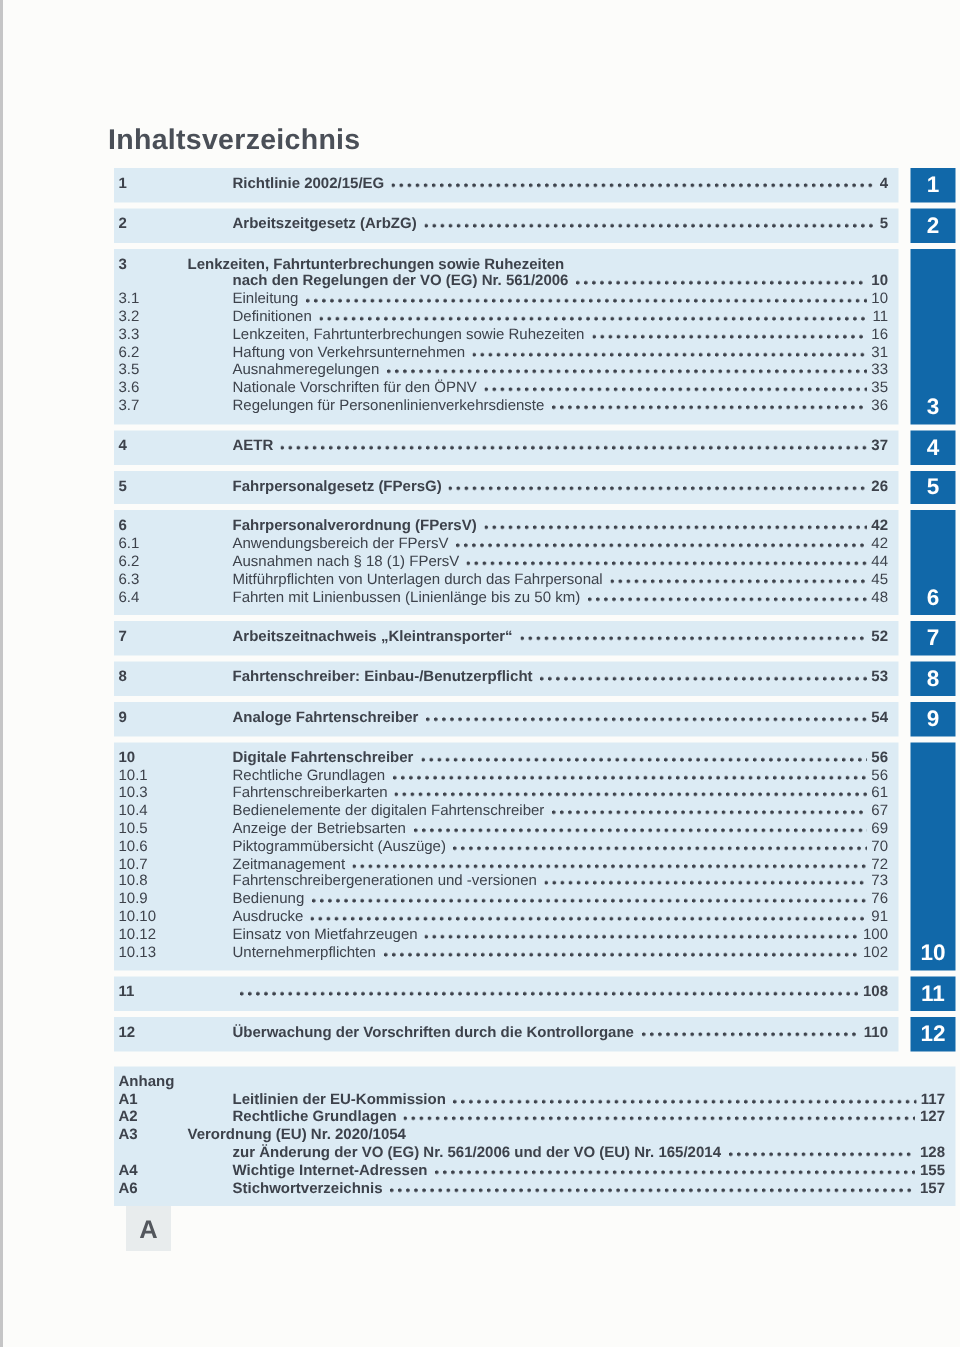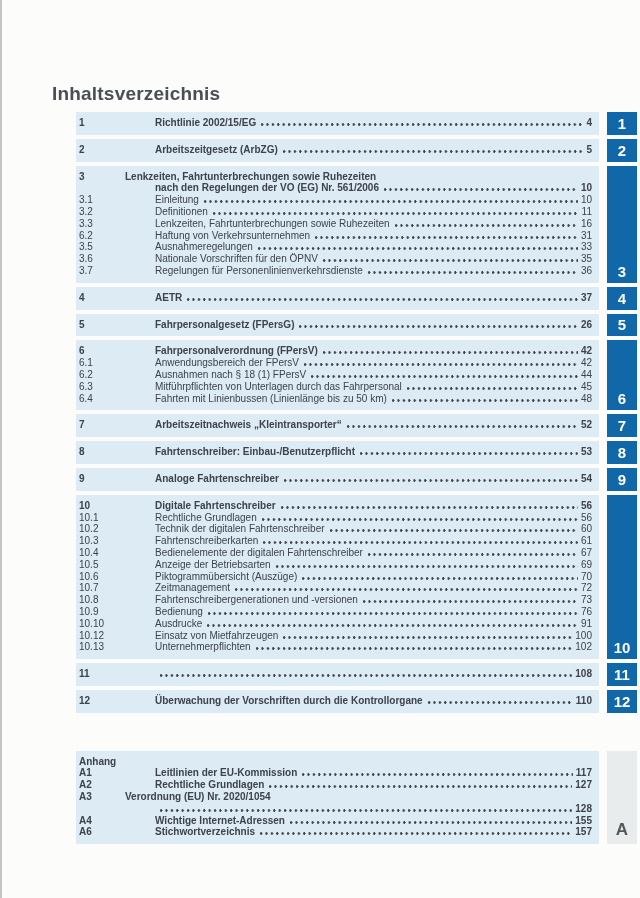--- a/index.html
+++ b/index.html
@@ -18,27 +18,27 @@
     background:var(--page-bg);
     font-family:"Liberation Sans",sans-serif;
     color:var(--text);
     box-sizing:border-box;
     padding-top:84px;
   }
   
   .scan-edge{position:absolute;left:0;top:0;width:2px;height:898px;background:#98989a;opacity:.55;}
 
   h1.title{
-    margin:0 0 8px 52px;
+    margin:0 0 8px 72px;
     font-size:19px;line-height:20px;font-weight:bold;
     color:var(--title);letter-spacing:.2px;
   }
   .sections{margin:0 3px 0 76px;}
   .sec{display:flex;align-items:stretch;margin-bottom:4px;}
-  .sec.extra-gap{margin-top:38px;}
+  .sec.extra-gap{margin-top:10px;flex-direction:column;}
   .band{flex:1;min-width:0;background:var(--band-blue);padding:5px 7px 6px 3px;box-sizing:border-box;}
   .tab{
     width:30px;flex:0 0 30px;margin-left:8px;background:var(--tab-blue);
     display:flex;align-items:flex-end;justify-content:center;
   }
   .tab-label{color:#ffffff;font-weight:bold;font-size:15px;line-height:1;padding-bottom:4px;}
   .tab.tab-light{background:var(--appendix-tab-bg);}
   .tab.tab-light .tab-label{color:var(--appendix-tab-text);font-size:17px;padding-bottom:6px;}
 
   .row{display:flex;align-items:flex-start;font-size:10px;line-height:11.8px;}
@@ -341,30 +341,20 @@
     <span class="num">10.1</span>
     <div class="titles">
               <div class="line line-last">
                 <span class="t">Rechtliche Grundlagen</span>
                 <span class="leader"></span>
                 <span class="pg">56</span>
               </div>
             </div>
   </div>
           <div class="row">
-    <span class="num">10.2</span>
-    <div class="titles">
-              <div class="line line-last">
-                <span class="t">Technik der digitalen Fahrtenschreiber</span>
-                <span class="leader"></span>
-                <span class="pg">60</span>
-              </div>
-            </div>
-  </div>
-          <div class="row">
     <span class="num">10.3</span>
     <div class="titles">
               <div class="line line-last">
                 <span class="t">Fahrtenschreiberkarten</span>
                 <span class="leader"></span>
                 <span class="pg">61</span>
               </div>
             </div>
   </div>
           <div class="row">
@@ -519,20 +509,21 @@
                 <span class="leader"></span>
                 <span class="pg">127</span>
               </div>
             </div>
   </div>
           <div class="row bold">
     <span class="num">A3</span>
     <div class="titles">
               <div class="line"><span class="t">Verordnung (EU) Nr. 2020/1054</span></div>
               <div class="line line-last">
+                <span class="t">zur Änderung der VO (EG) Nr. 561/2006 und der VO (EU) Nr. 165/2014</span>
                 <span class="leader"></span>
                 <span class="pg">128</span>
               </div>
             </div>
   </div>
           <div class="row bold">
     <span class="num">A4</span>
     <div class="titles">
               <div class="line line-last">
                 <span class="t">Wichtige Internet-Adressen</span>

